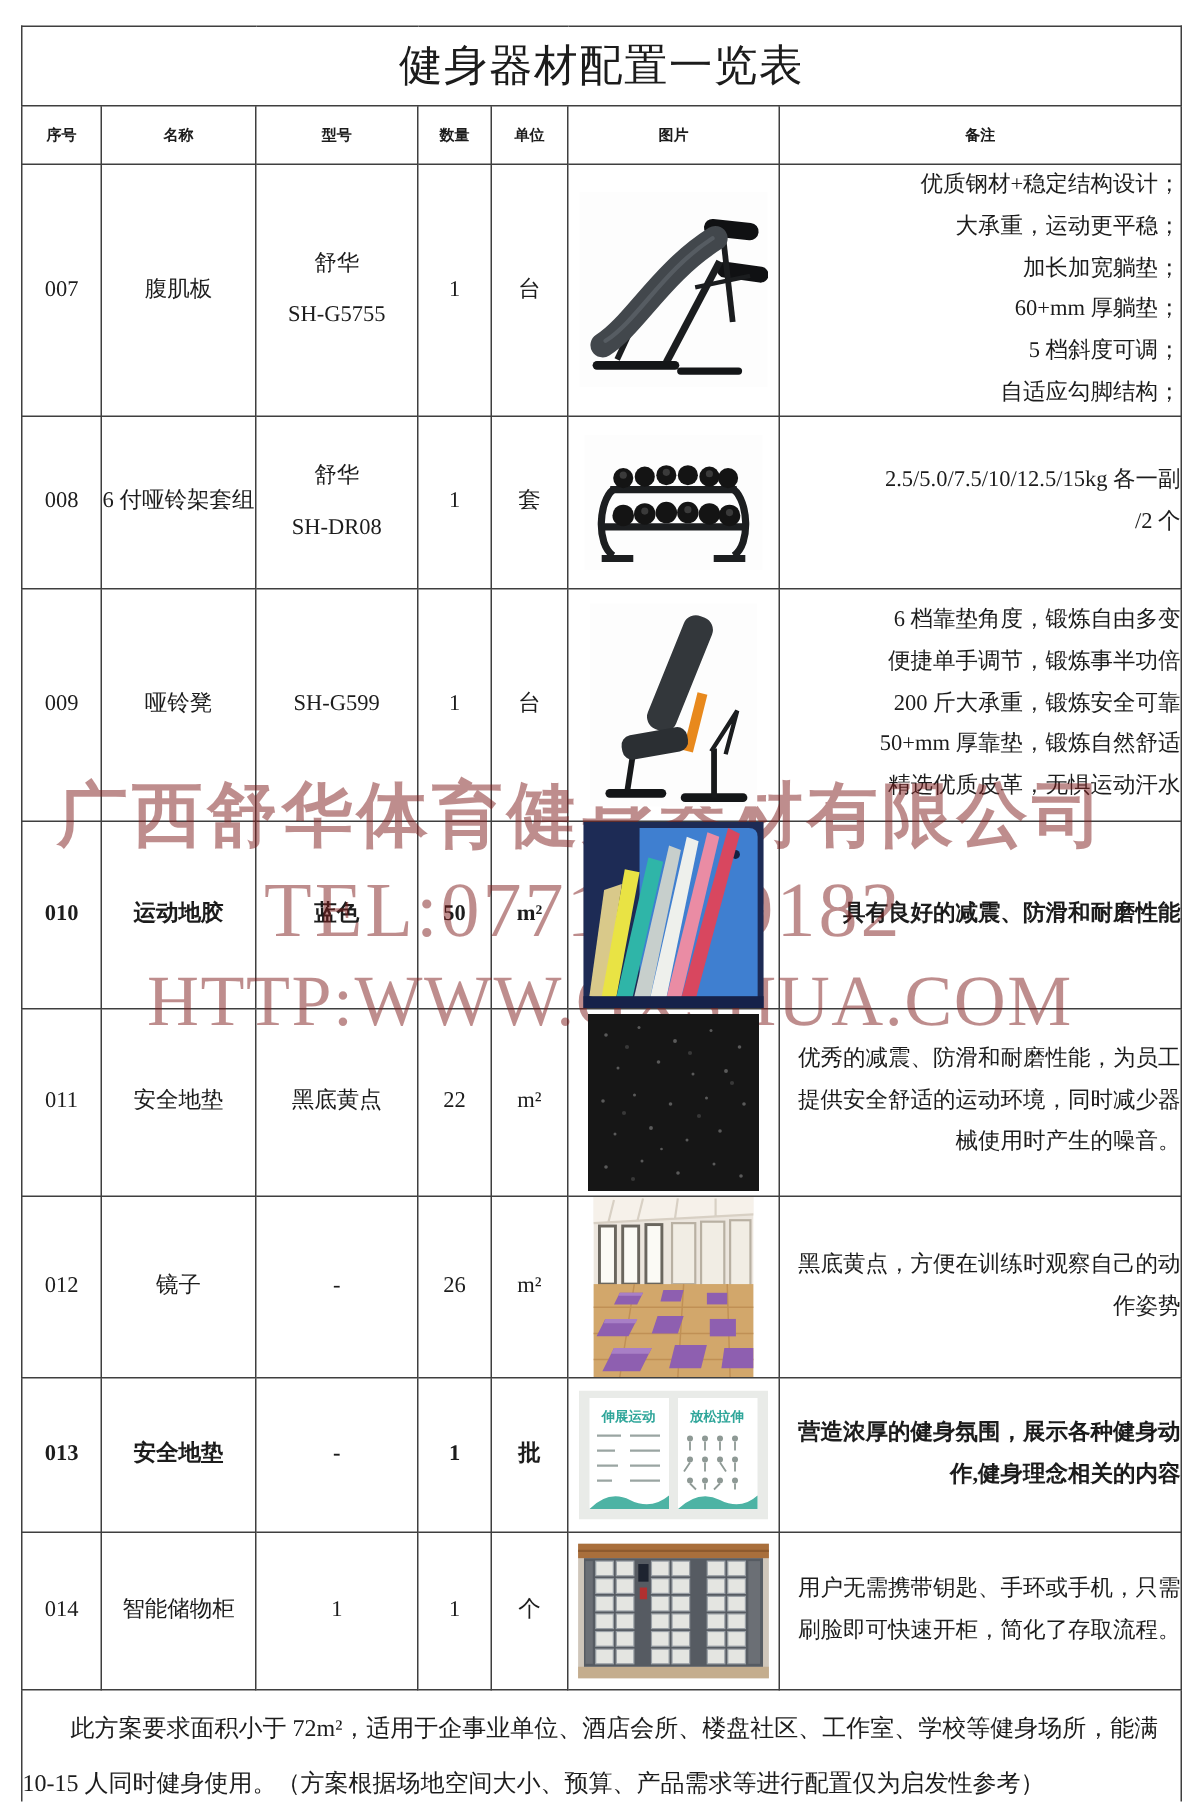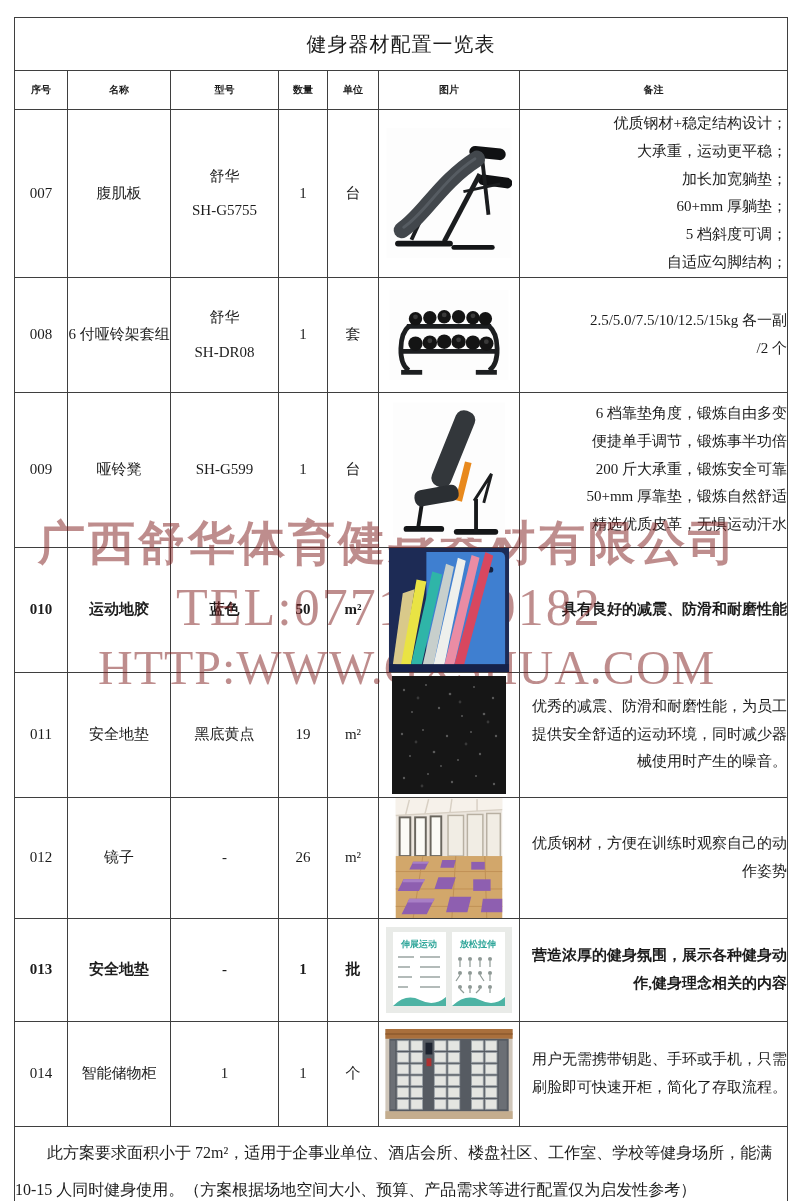--- a/index.html
+++ b/index.html
@@ -1,20 +1,20 @@
 <!DOCTYPE html>
 <html><head>
 <meta charset="utf-8">
 <style>
   html,body{margin:0;padding:0;background:#ffffff;width:800px;height:1201px;overflow:hidden;}
   body{font-family:"Liberation Serif","DejaVu Serif",serif;color:#1c1c1c;position:relative;}
   .page{position:absolute;left:0;top:0;width:800px;height:1201px;background:#fff;}
   table.spec{position:absolute;left:14px;top:17px;width:773px;border-collapse:collapse;table-layout:fixed;background:transparent;}
   table.spec td,table.spec th{border:1px solid #3f3f3f;padding:0;vertical-align:middle;font-weight:normal;}
-  .title-cell{height:52px;text-align:center;font-size:20px;font-weight:bold;letter-spacing:1px;}
+  .title-cell{height:52px;text-align:center;font-size:29px;font-weight:bold;letter-spacing:1px;}
   tr.hdr td{height:38px;text-align:center;font-size:10px;font-weight:600;}
   td.c{text-align:center;font-size:15px;line-height:1.9;}
   td.model{white-space:pre-line;line-height:2.3;}
   td.remark{text-align:right;font-size:15px;line-height:1.85;padding:4px 8px 4px 11px;white-space:pre-line;}
   td.imgc{text-align:center;}
   .img-wrap{position:relative;z-index:2;display:inline-block;vertical-align:middle;line-height:0;}
   td.footer-cell{font-size:16px;line-height:2.3;padding:6px 18px 6px 20px;}
   .footer-cell p{margin:0;text-indent:2em;}
   
   tr.r0 td{height:162px;} tr.r1 td{height:114px;} tr.r2 td{height:154px;} tr.r3 td{height:103px;font-weight:bold;}
@@ -192,21 +192,21 @@
           </svg>
         </span>
       </td>
       <td class="remark">具有良好的减震、防滑和耐磨性能</td>
     </tr>
 
     <tr class="r4">
       <td class="c">011</td>
       <td class="c">安全地垫</td>
       <td class="c model">黑底黄点</td>
-      <td class="c">19</td>
+      <td class="c">22</td>
       <td class="c">m²</td>
       <td class="imgc">
         <span class="img-wrap">
           <svg width="114" height="118" viewBox="0 0 114 118">
             <rect width="114" height="118" fill="#161616"></rect>
             <g fill="#5a5a5a">
               <circle cx="12" cy="14" r="1.2"></circle>
                   <circle cx="34" cy="9" r="1"></circle>
                   <circle cx="58" cy="18" r="1.3"></circle>
               <circle cx="82" cy="11" r="1"></circle>
@@ -281,21 +281,21 @@
               <polygon points="90,104 110,104 110,118 88,118"></polygon>
             </g>
             <g fill="#a87fc6">
               <polygon points="18,66 34,66 33,68 17,68"></polygon>
                   <polygon points="8,84 30,84 29,87 7,87"></polygon>
                   <polygon points="14,104 40,104 38,108 12,108"></polygon>
             </g>
           </svg>
         </span>
       </td>
-      <td class="remark">优质钢材，方便在训练时观察自己的动作姿势</td>
+      <td class="remark">黑底黄点，方便在训练时观察自己的动作姿势</td>
     </tr>
 
     <tr class="r6">
       <td class="c">013</td>
       <td class="c">安全地垫</td>
       <td class="c model">-</td>
       <td class="c">1</td>
       <td class="c">批</td>
       <td class="imgc">
         <span class="img-wrap">

